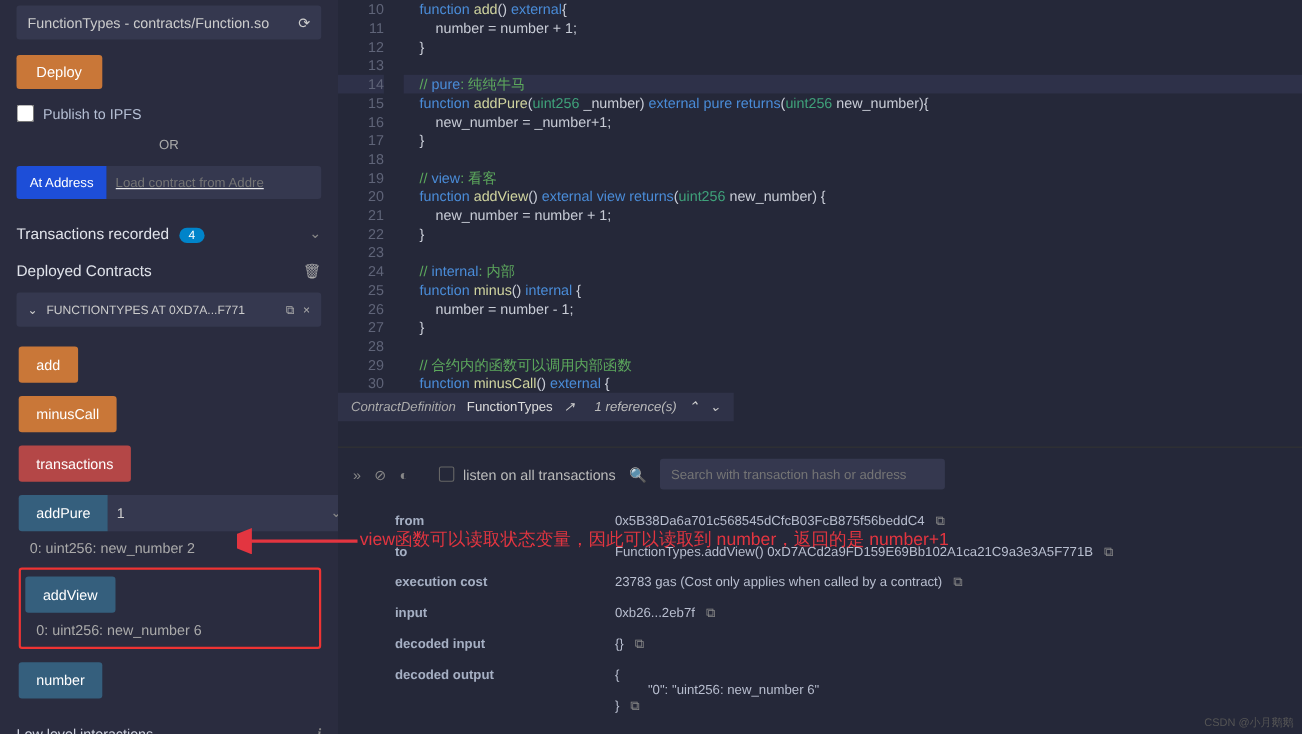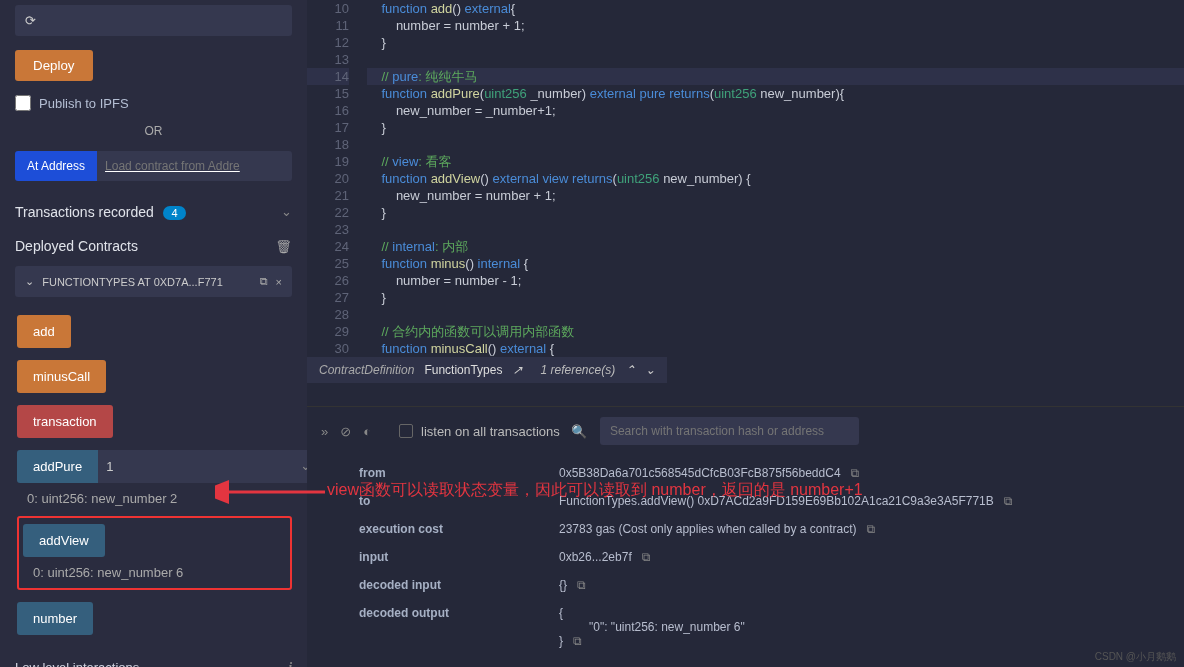--- a/index.html
+++ b/index.html
@@ -69,20 +69,21 @@
 .annot { position:absolute; color:#e33540; font-size:16px; font-weight:500; z-index:50; }
 .arrow-svg { position:absolute; z-index:49; }
 .wm { position:absolute; right:8px; bottom:3px; font-size:10px; color:#555; }
 </style>
 </head>
 <body>
 
 <div class="app">
   <div class="sidebar">
     <div class="contract-sel">
+      <span>FunctionTypes - contracts/Function.so</span>
       <span>⟳</span>
     </div>
     <button class="deploy-btn">Deploy</button>
     <div class="pub-row">
       <input type="checkbox" style="">
       <span>Publish to IPFS</span>
     </div>
     <div class="or-div">OR</div>
     <div class="addr-row">
       <button class="addr-btn">At Address</button>
@@ -101,21 +102,21 @@
     </div>
     <div class="ctr-item">
       <span>⌄</span>
       <span class="name">FUNCTIONTYPES AT 0XD7A...F771</span>
       <span class="icon-btn">⧉</span>
       <span class="icon-btn">×</span>
     </div>
     <div class="fn-list">
       <button class="fn-btn orange">add</button>
       <button class="fn-btn orange">minusCall</button>
-      <button class="fn-btn red">transaction</button>
+      <button class="fn-btn red">transactions</button>
       <div class="input-row">
         <button class="fn-btn blue">addPure</button>
         <input value="1" style="">
         <span class="exp">⌄</span>
       </div>
       <div class="ret-line">0: uint256: new_number 2</div>
       <div class="hlbox">
         <button class="fn-btn blue">addView</button>
         <div class="ret-line">0: uint256: new_number 6</div>
       </div>

